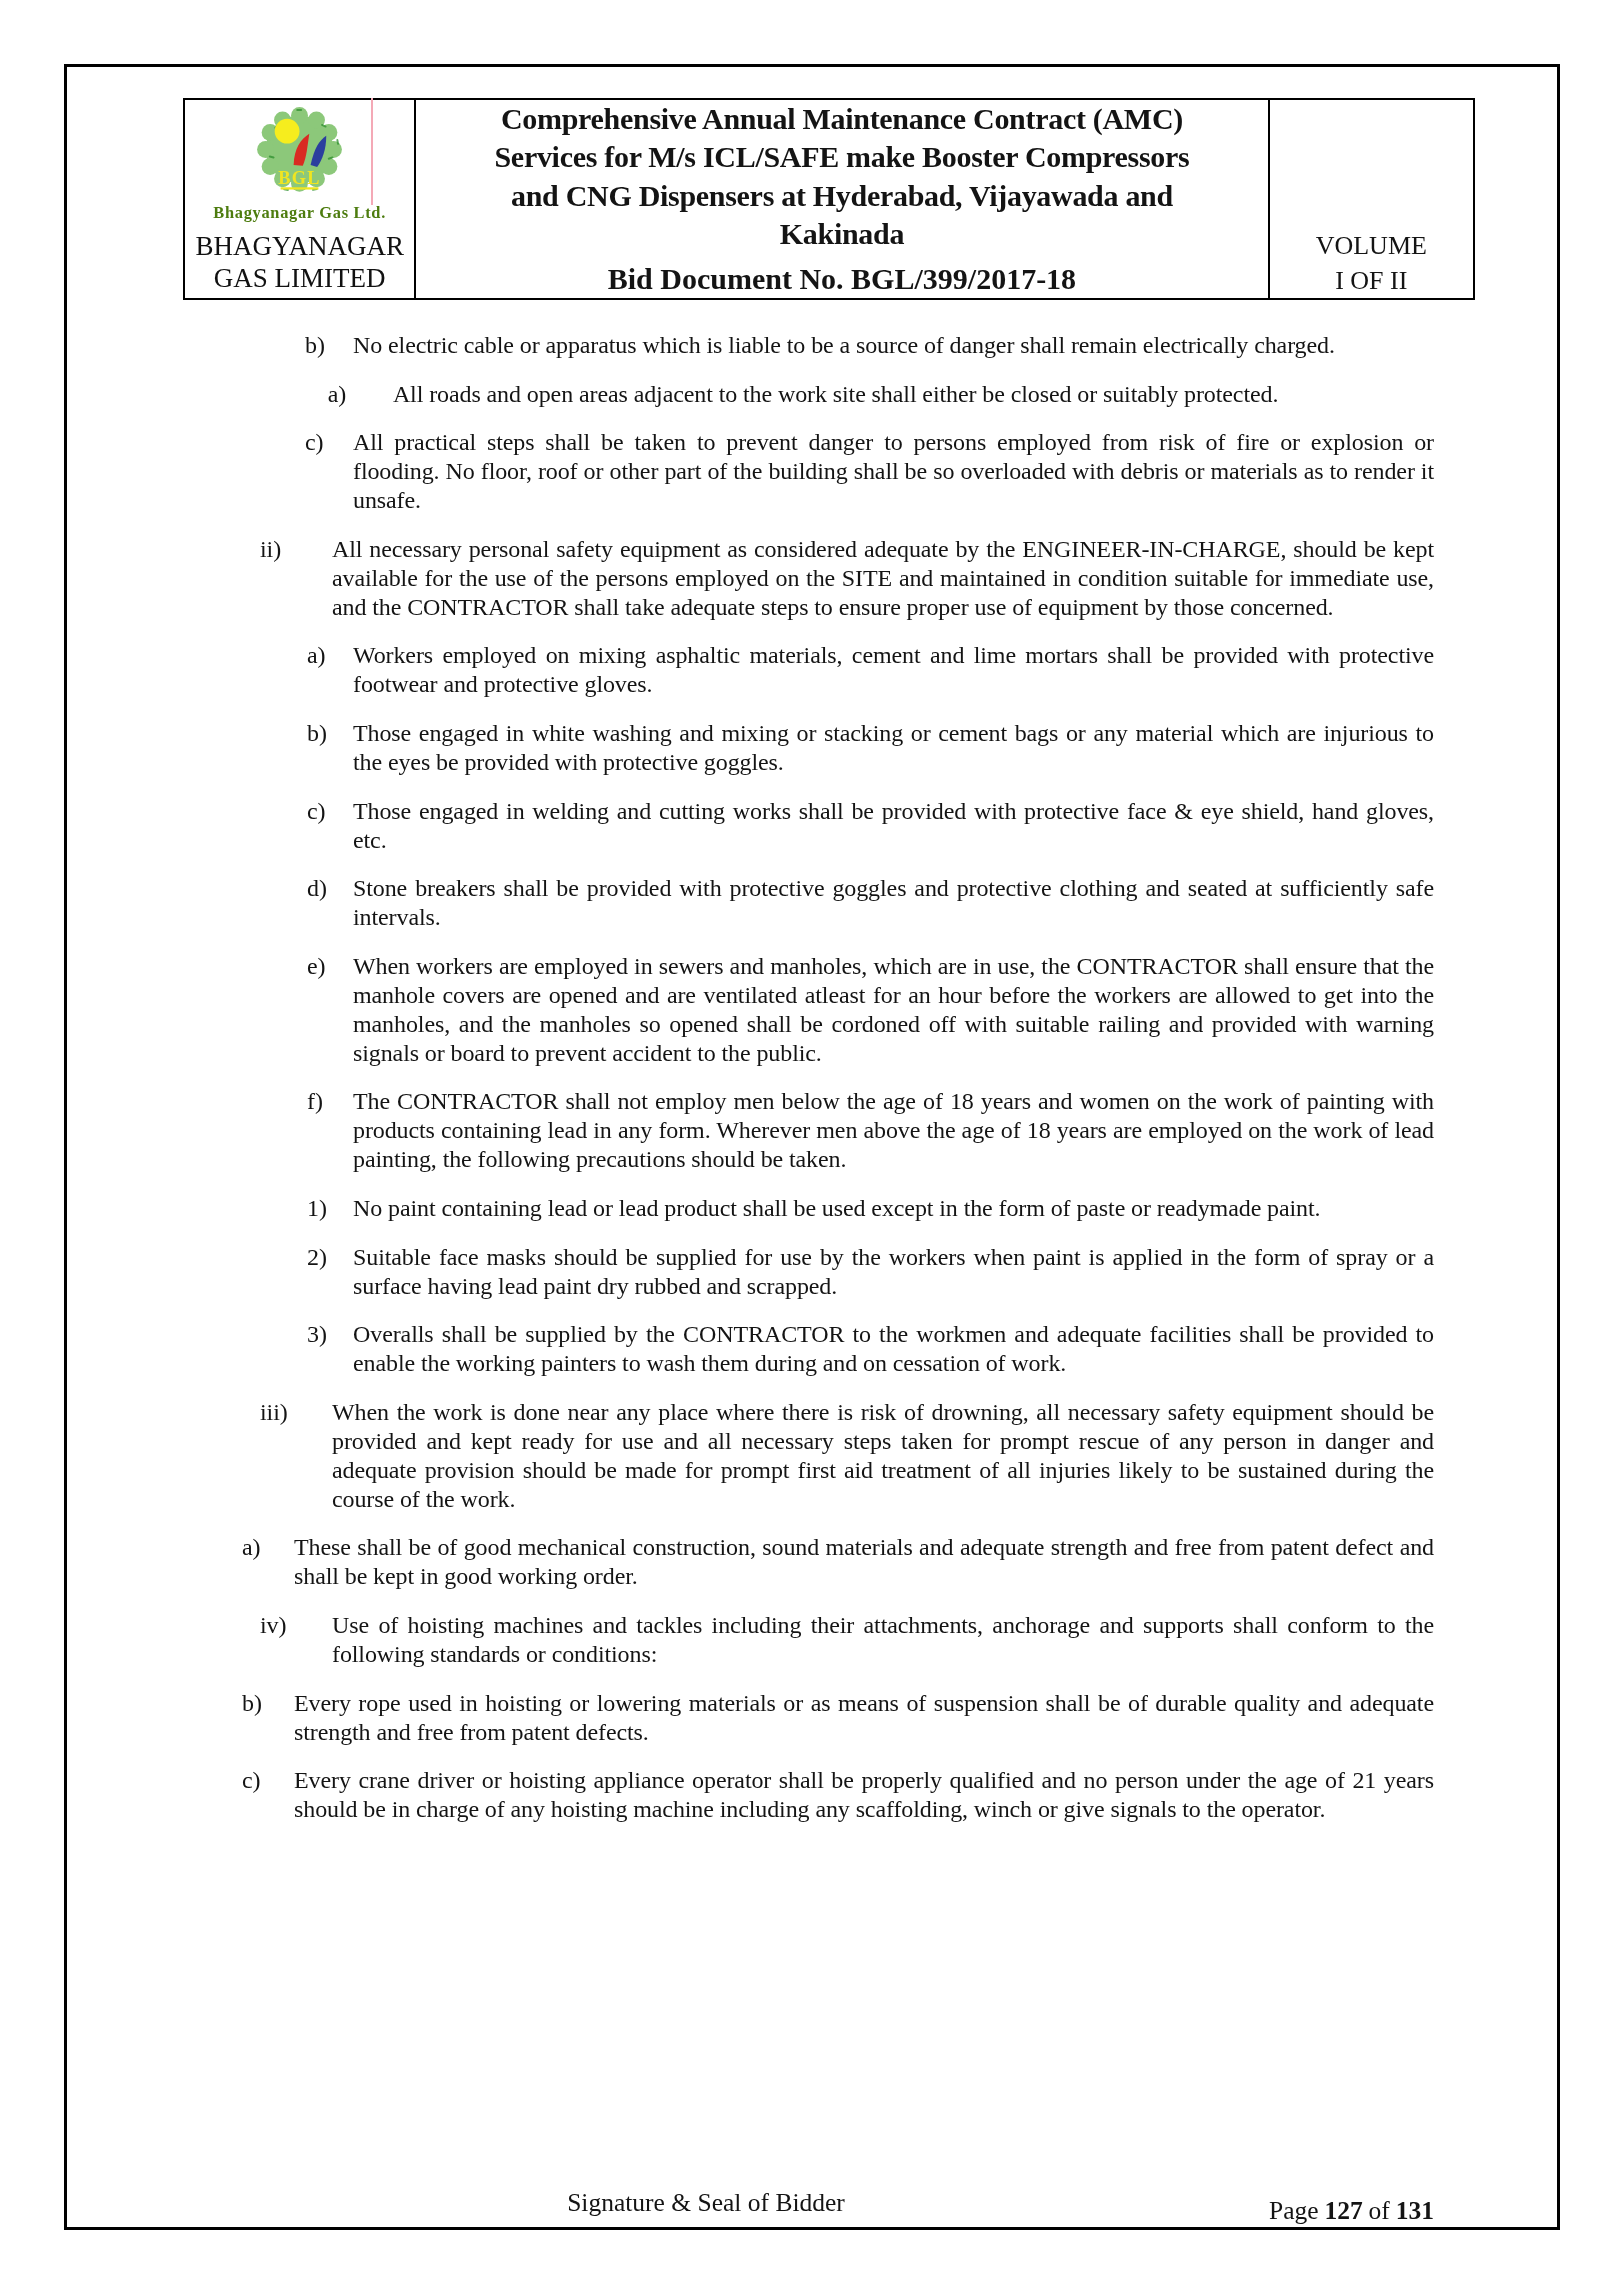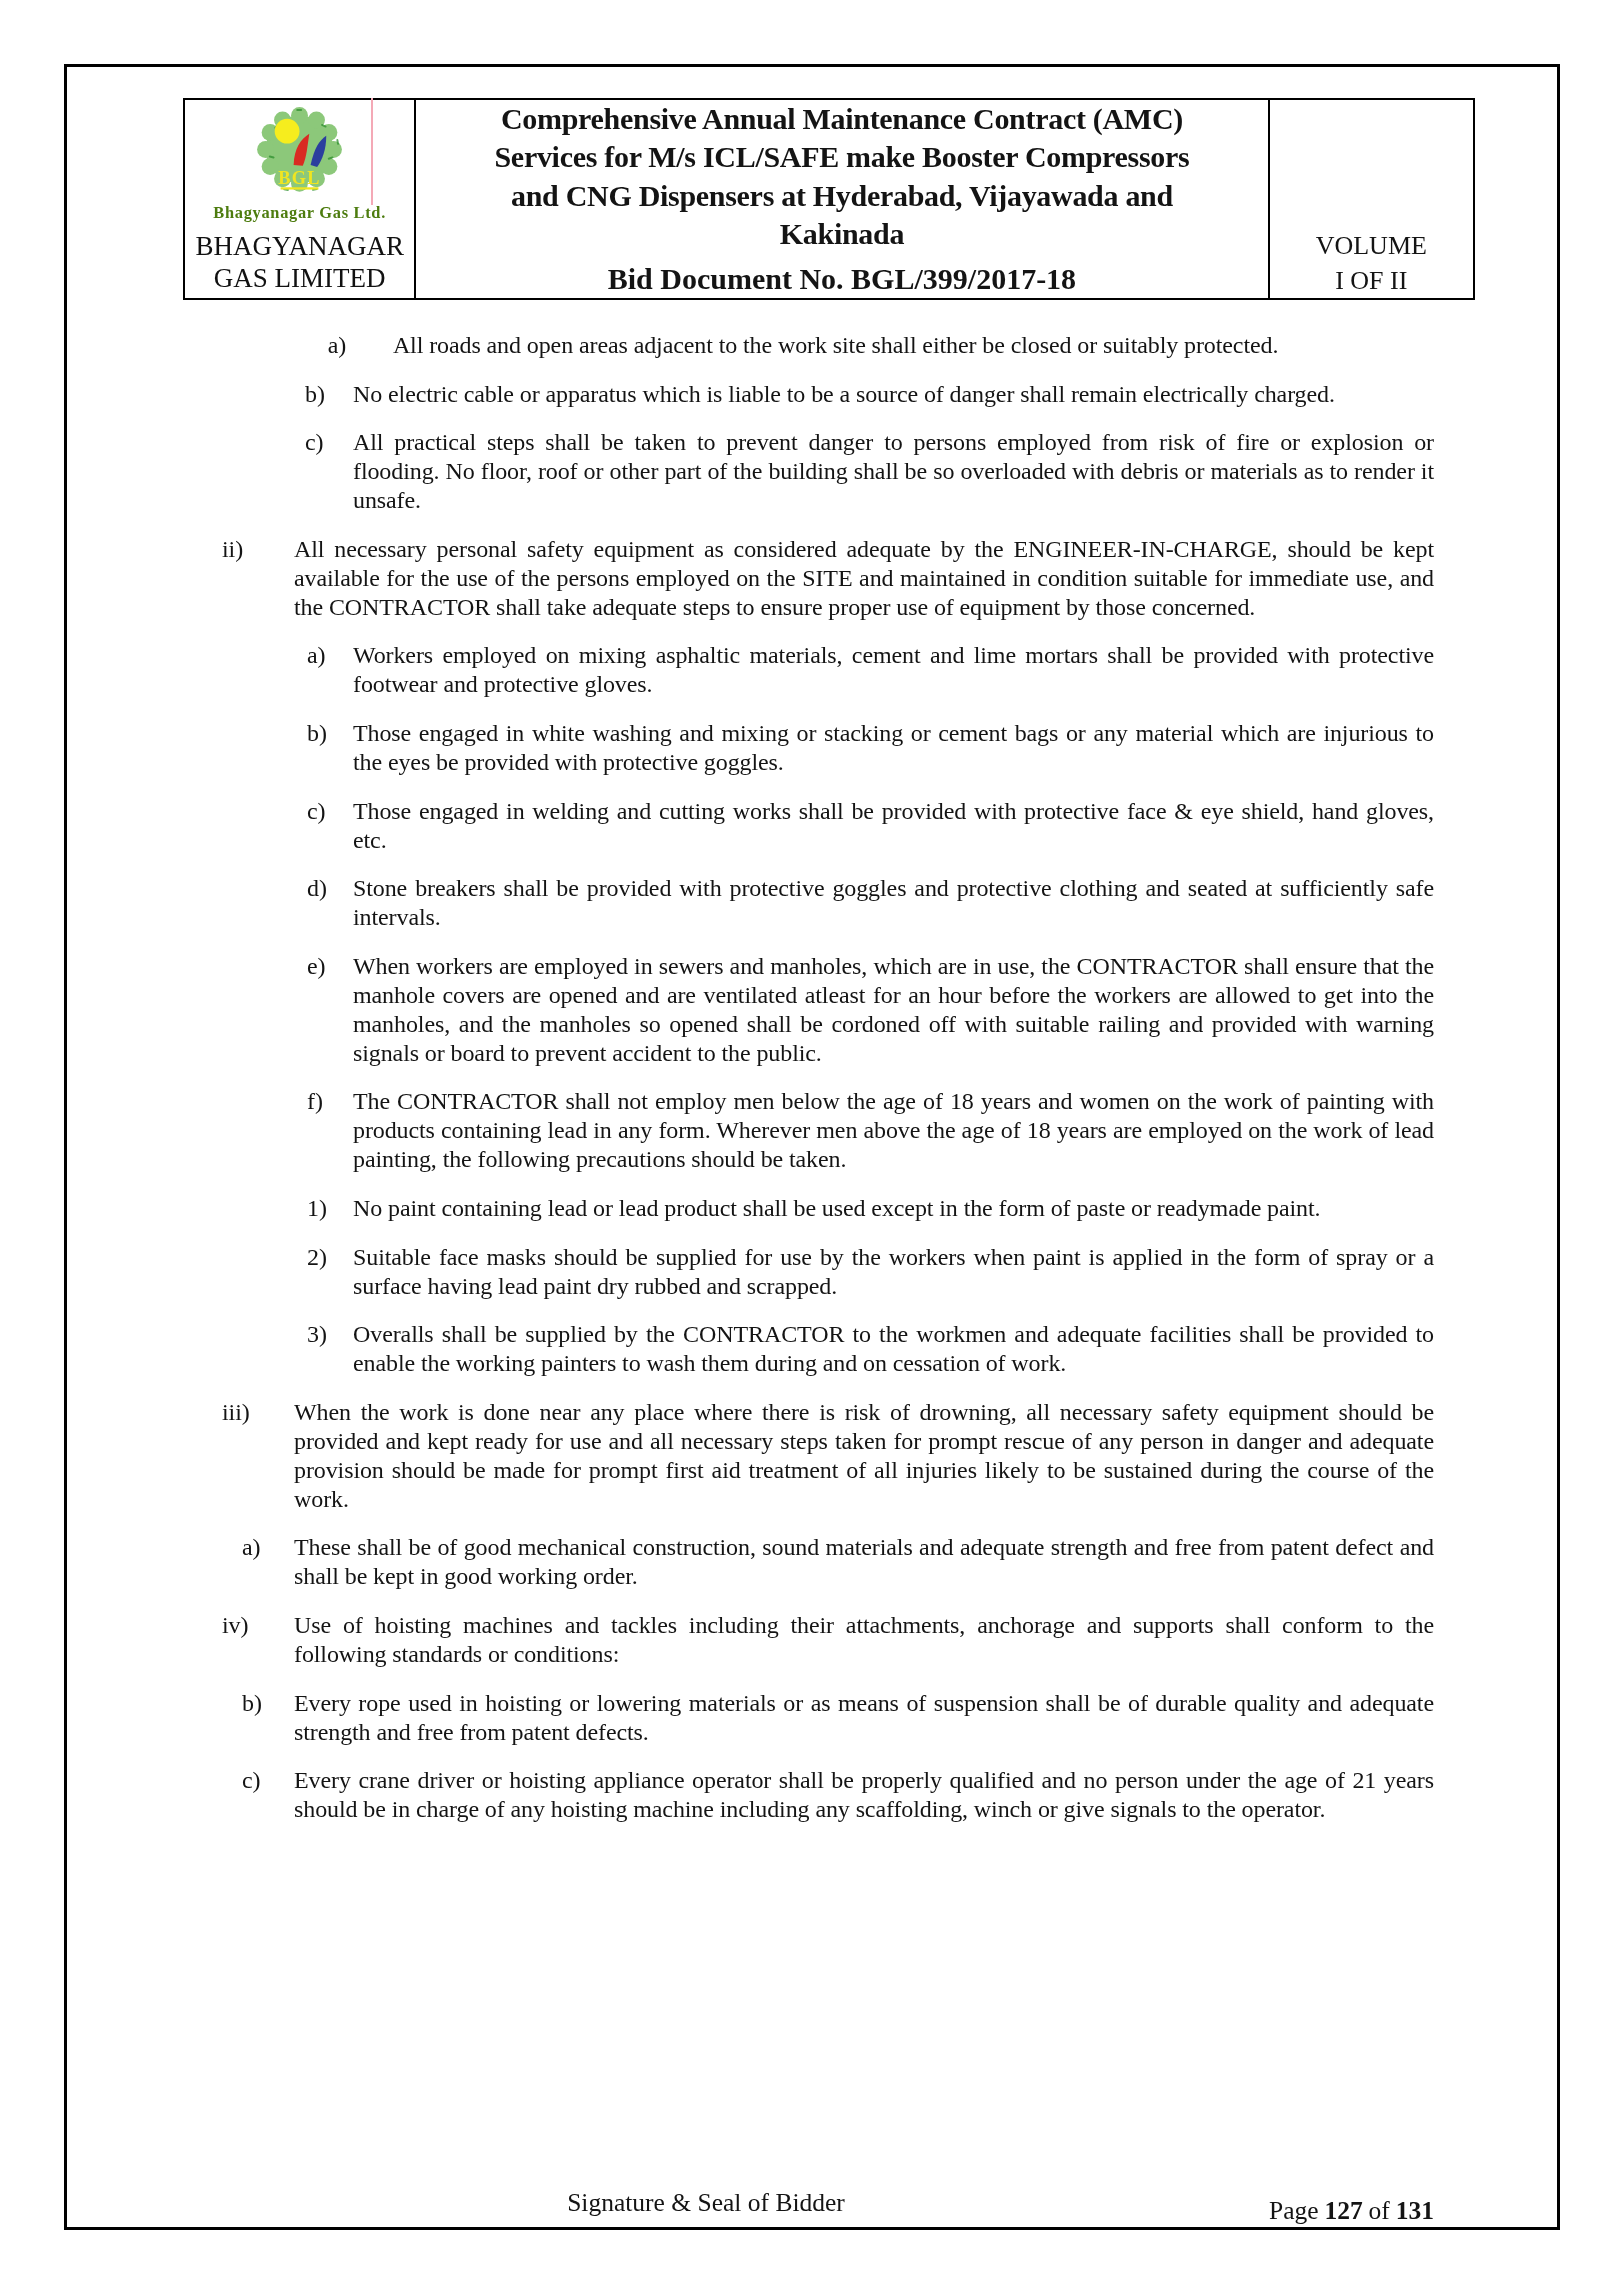--- a/index.html
+++ b/index.html
@@ -30,21 +30,21 @@
   .artifact-line { position:absolute; left:186px; top:-2px; width:2px; height:107px; background:#f4a9b6; }
   
   .doc-body { margin-top:31px; padding-right:123px; font-size:24px; line-height:29px; letter-spacing:-0.1px; }
   .item { text-align:justify; margin-bottom:19.6px; }
   .item:last-child { margin-bottom:0; }
   .m { display:inline-block; vertical-align:baseline; }
   .top-a  { padding-left:245px; text-indent:7.9px; }
   .top-a .m { width:73px; }
   .top-b  { padding-left:286px; }
   .top-b .m { width:48px; margin-left:-48px; }
-  .roman  { padding-left:227px; }
+  .roman  { padding-left:227px;margin-left:38px; }
   .roman .m { width:72px; margin-left:-72px; }
   .sub2   { padding-left:286px; }
   .sub2 .m { width:46px; margin-left:-46px; }
   .subiv  { padding-left:227px; }
   .subiv .m { width:52px; margin-left:-52px; }
   
   .footer { position:absolute; left:0; right:0; bottom:0; height:38px; font-size:25.5px; }
   .sig { position:absolute; left:639px; transform:translateX(-50%); bottom:9px; white-space:nowrap; }
   .pageno { position:absolute; right:123px; bottom:1.3px; white-space:nowrap; }
   .pageno span { margin-left:5.9px; }
@@ -108,22 +108,22 @@
         <div class="bid-line">Bid Document No. BGL/399/2017-18</div>
       </div>
 
       <div class="cell vol-cell">
         <div class="vol-line">VOLUME</div>
         <div class="vol-line">I OF II</div>
       </div>
     </div>
 
     <div class="doc-body">
+      <div class="item top-b"><span class="m">b)</span><span>No electric cable or apparatus which is liable to be a source of danger shall remain electrically charged.</span></div>
       <div class="item top-a"><span class="m">a)</span><span>All roads and open areas adjacent to the work site shall either be closed or suitably protected.</span></div>
-      <div class="item top-b"><span class="m">b)</span><span>No electric cable or apparatus which is liable to be a source of danger shall remain electrically charged.</span></div>
       <div class="item top-b"><span class="m">c)</span><span>All practical steps shall be taken to prevent danger to persons employed from risk of fire or explosion or flooding. No floor, roof or other part of the building shall be so overloaded with debris or materials as to render it unsafe.</span></div>
       <div class="item roman"><span class="m">ii)</span><span>All necessary personal safety equipment as considered adequate by the ENGINEER-IN-CHARGE, should be kept available for the use of the persons employed on the SITE and maintained in condition suitable for immediate use, and the CONTRACTOR shall take adequate steps to ensure proper use of equipment by those concerned.</span></div>
       <div class="item sub2"><span class="m">a)</span><span>Workers employed on mixing asphaltic materials, cement and lime mortars shall be provided with protective footwear and protective gloves.</span></div>
       <div class="item sub2"><span class="m">b)</span><span>Those engaged in white washing and mixing or stacking or cement bags or any material which are injurious to the eyes be provided with protective goggles.</span></div>
       <div class="item sub2"><span class="m">c)</span><span>Those engaged in welding and cutting works shall be provided with protective face &amp; eye shield, hand gloves, etc.</span></div>
       <div class="item sub2"><span class="m">d)</span><span>Stone breakers shall be provided with protective goggles and protective clothing and seated at sufficiently safe intervals.</span></div>
       <div class="item sub2"><span class="m">e)</span><span>When workers are employed in sewers and manholes, which are in use, the CONTRACTOR shall ensure that the manhole covers are opened and are ventilated atleast for an hour before the workers are allowed to get into the manholes, and the manholes so opened shall be cordoned off with suitable railing and provided with warning signals or board to prevent accident to the public.</span></div>
       <div class="item sub2"><span class="m">f)</span><span>The CONTRACTOR shall not employ men below the age of 18 years and women on the work of painting with products containing lead in any form. Wherever men above the age of 18 years are employed on the work of lead painting, the following precautions should be taken.</span></div>
       <div class="item sub2"><span class="m">1)</span><span>No paint containing lead or lead product shall be used except in the form of paste or readymade paint.</span></div>
       <div class="item sub2"><span class="m">2)</span><span>Suitable face masks should be supplied for use by the workers when paint is applied in the form of spray or a surface having lead paint dry rubbed and scrapped.</span></div>

